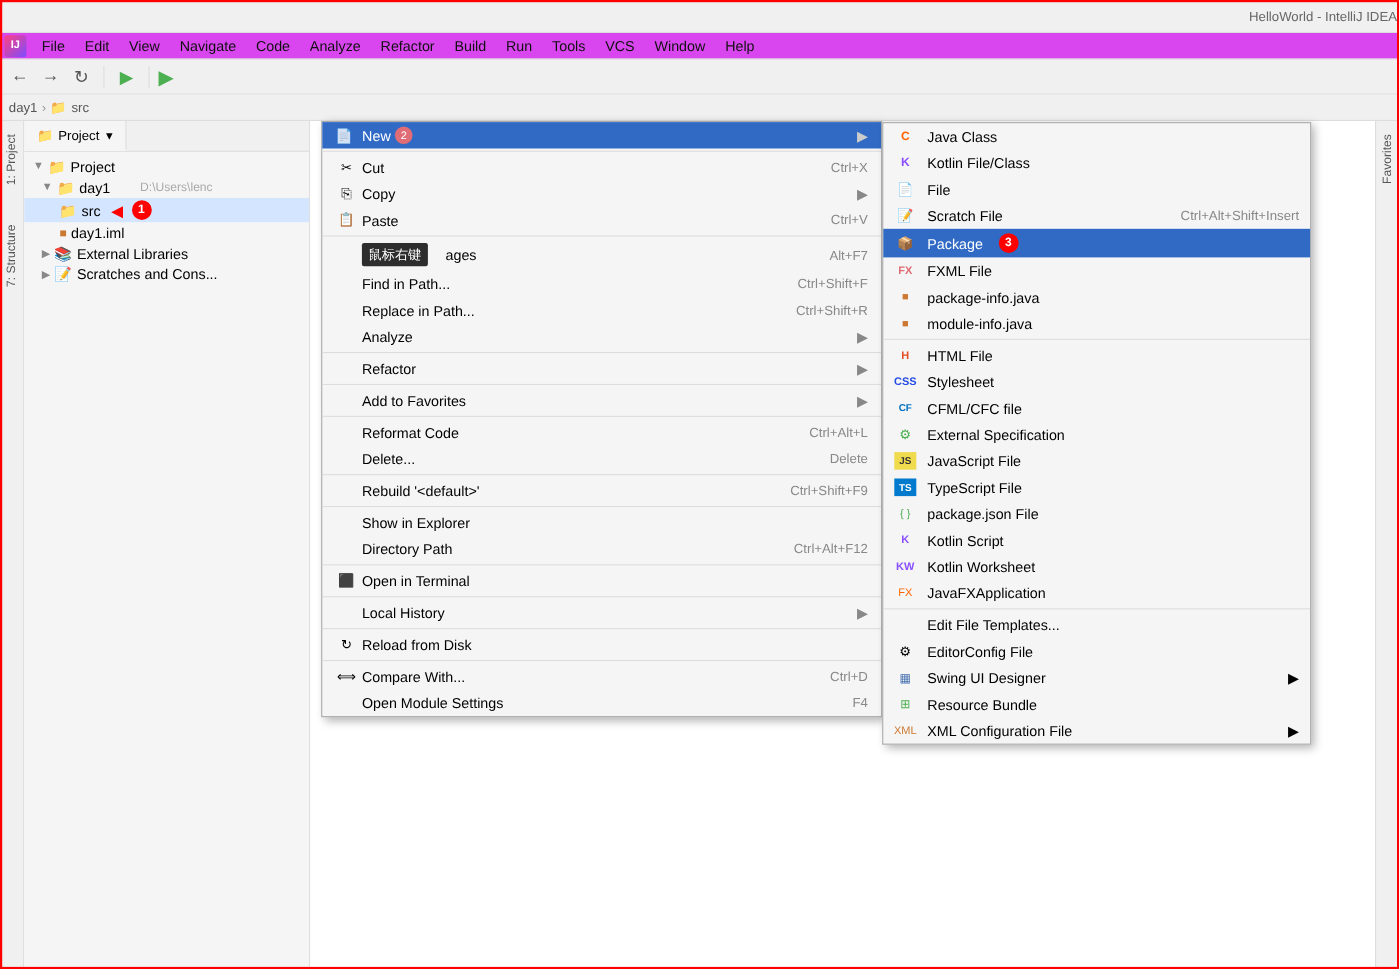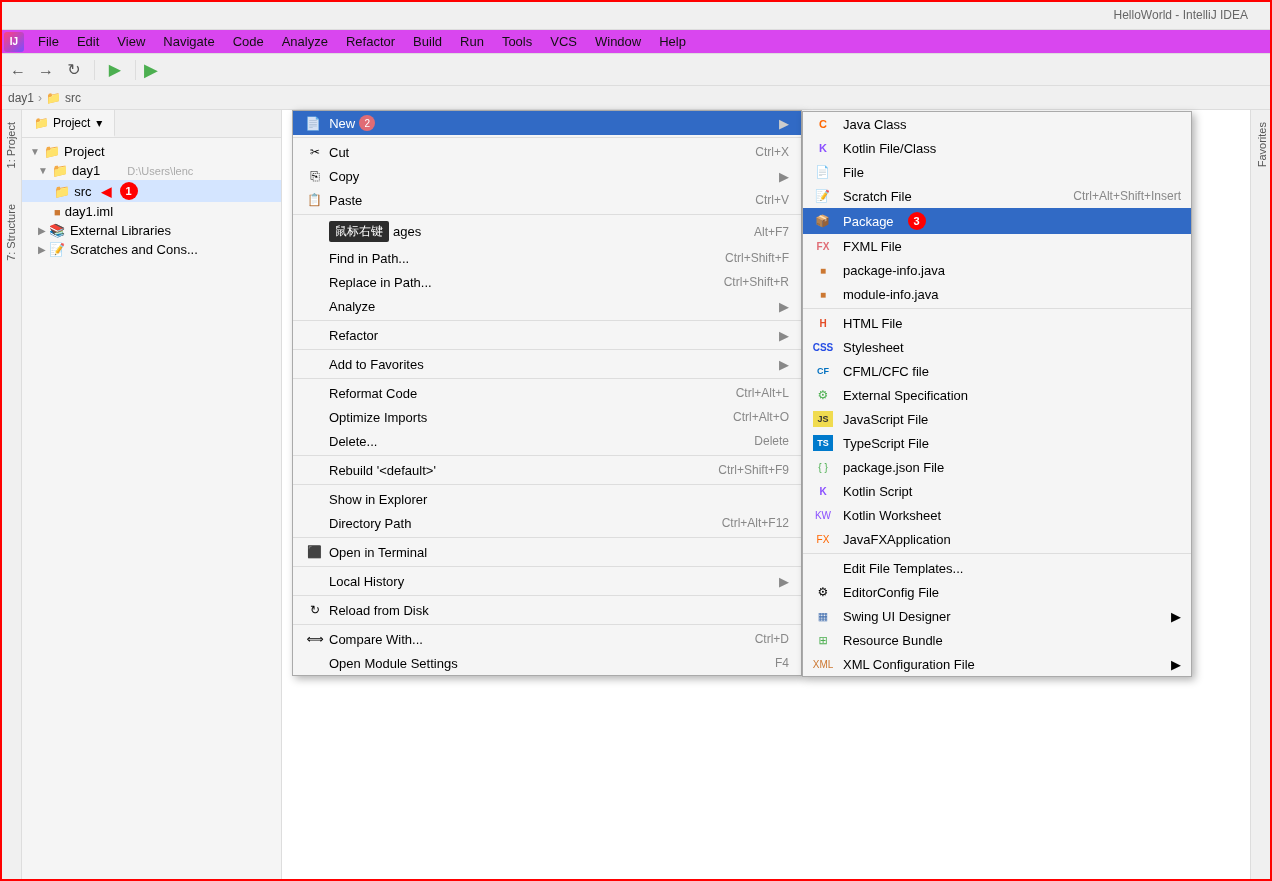--- a/index.html
+++ b/index.html
@@ -13,21 +13,21 @@
       position: relative;
     }
 
     
     .title-bar {
       background: #f0f0f0;
       height: 30px;
       display: flex;
       align-items: center;
       justify-content: flex-end;
-      padding: 0 24px;
+      padding: 0 2px;
       border-bottom: 1px solid #ddd;
       font-size: 12px;
       color: #666;
     }
 
     
     .menu-bar {
       background: #d946ef;
       height: 24px;
       display: flex;
@@ -416,21 +416,21 @@
         <span class="ctx-icon">📋</span>
         <span>Paste</span>
         <span class="shortcut">Ctrl+V</span>
       </div>
 
       <div class="ctx-separator"></div>
 
       <div class="ctx-item" style="position:relative;">
         <span class="ctx-icon"></span>
         <span class="tooltip-label">鼠标右键</span>
-        <span style="margin-left:4px;">ages</span>
+        <span style="margin-left:16px;">ages</span>
         <span class="shortcut">Alt+F7</span>
       </div>
 
       <div class="ctx-item">
         <span class="ctx-icon"></span>
         <span>Find in Path...</span>
         <span class="shortcut">Ctrl+Shift+F</span>
       </div>
 
       <div class="ctx-item">
@@ -462,25 +462,20 @@
       </div>
 
       <div class="ctx-separator"></div>
 
       <div class="ctx-item">
         <span class="ctx-icon"></span>
         <span>Reformat Code</span>
         <span class="shortcut">Ctrl+Alt+L</span>
       </div>
 
-      <div class="ctx-item">
-        <span class="ctx-icon"></span>
-        <span>Optimize Imports</span>
-        <span class="shortcut">Ctrl+Alt+O</span>
-      </div>
 
       <div class="ctx-item">
         <span class="ctx-icon"></span>
         <span>Delete...</span>
         <span class="shortcut">Delete</span>
       </div>
 
       <div class="ctx-separator"></div>
 
 
@@ -619,21 +614,21 @@
           <span class="ctx-icon" style="color:#4caf50;font-size:10px;">{ }</span>
           <span>package.json File</span>
         </div>
 
         <div class="sub-item">
           <span class="ctx-icon" style="color:#8A4FFF;font-size:10px;font-weight:bold;">K</span>
           <span>Kotlin Script</span>
         </div>
 
         <div class="sub-item">
-          <span class="ctx-icon" style="color:#8A4FFF;font-size:10px;font-weight:normal;text-align:center;">KW</span>
+          <span class="ctx-icon" style="color:#8A4FFF;font-size:10px;font-weight:bold;text-align:center;">KW</span>
           <span>Kotlin Worksheet</span>
         </div>
 
         <div class="sub-item">
           <span class="ctx-icon" style="color:#ff6600;font-size:10px;">FX</span>
           <span>JavaFXApplication</span>
         </div>
 
         <div class="sub-separator"></div>
 

